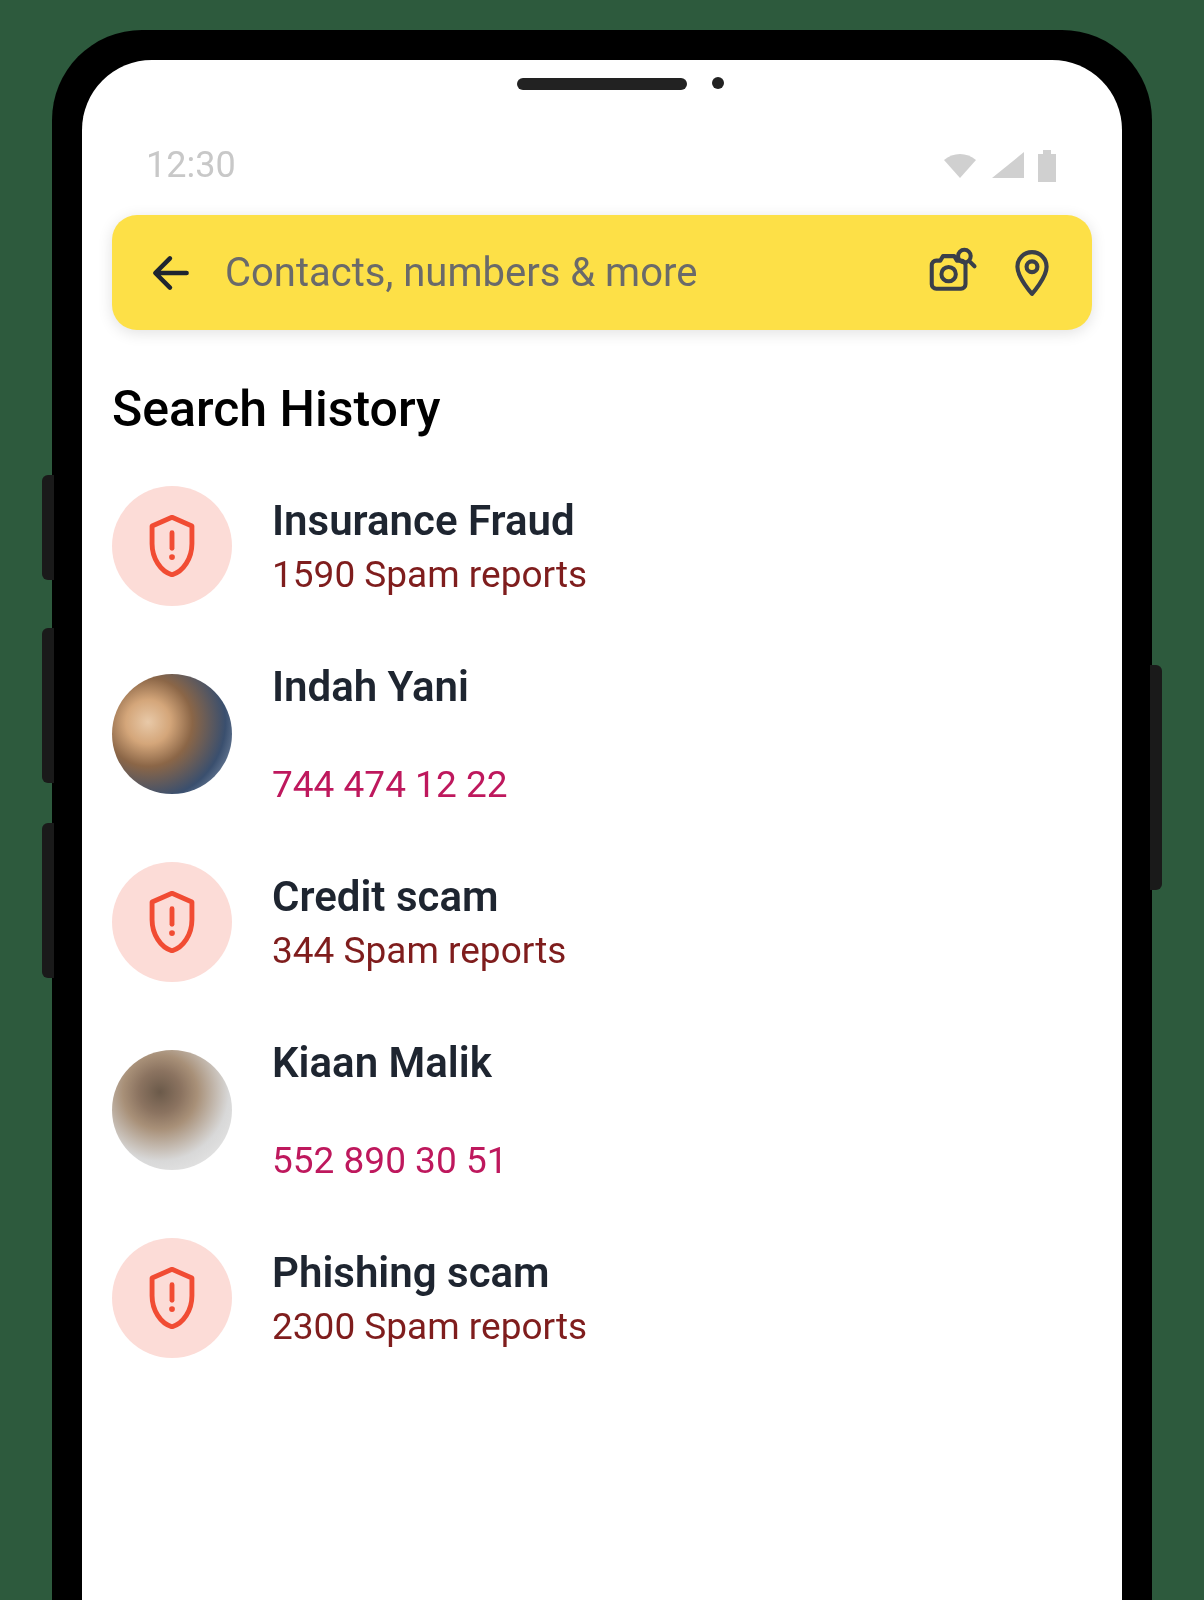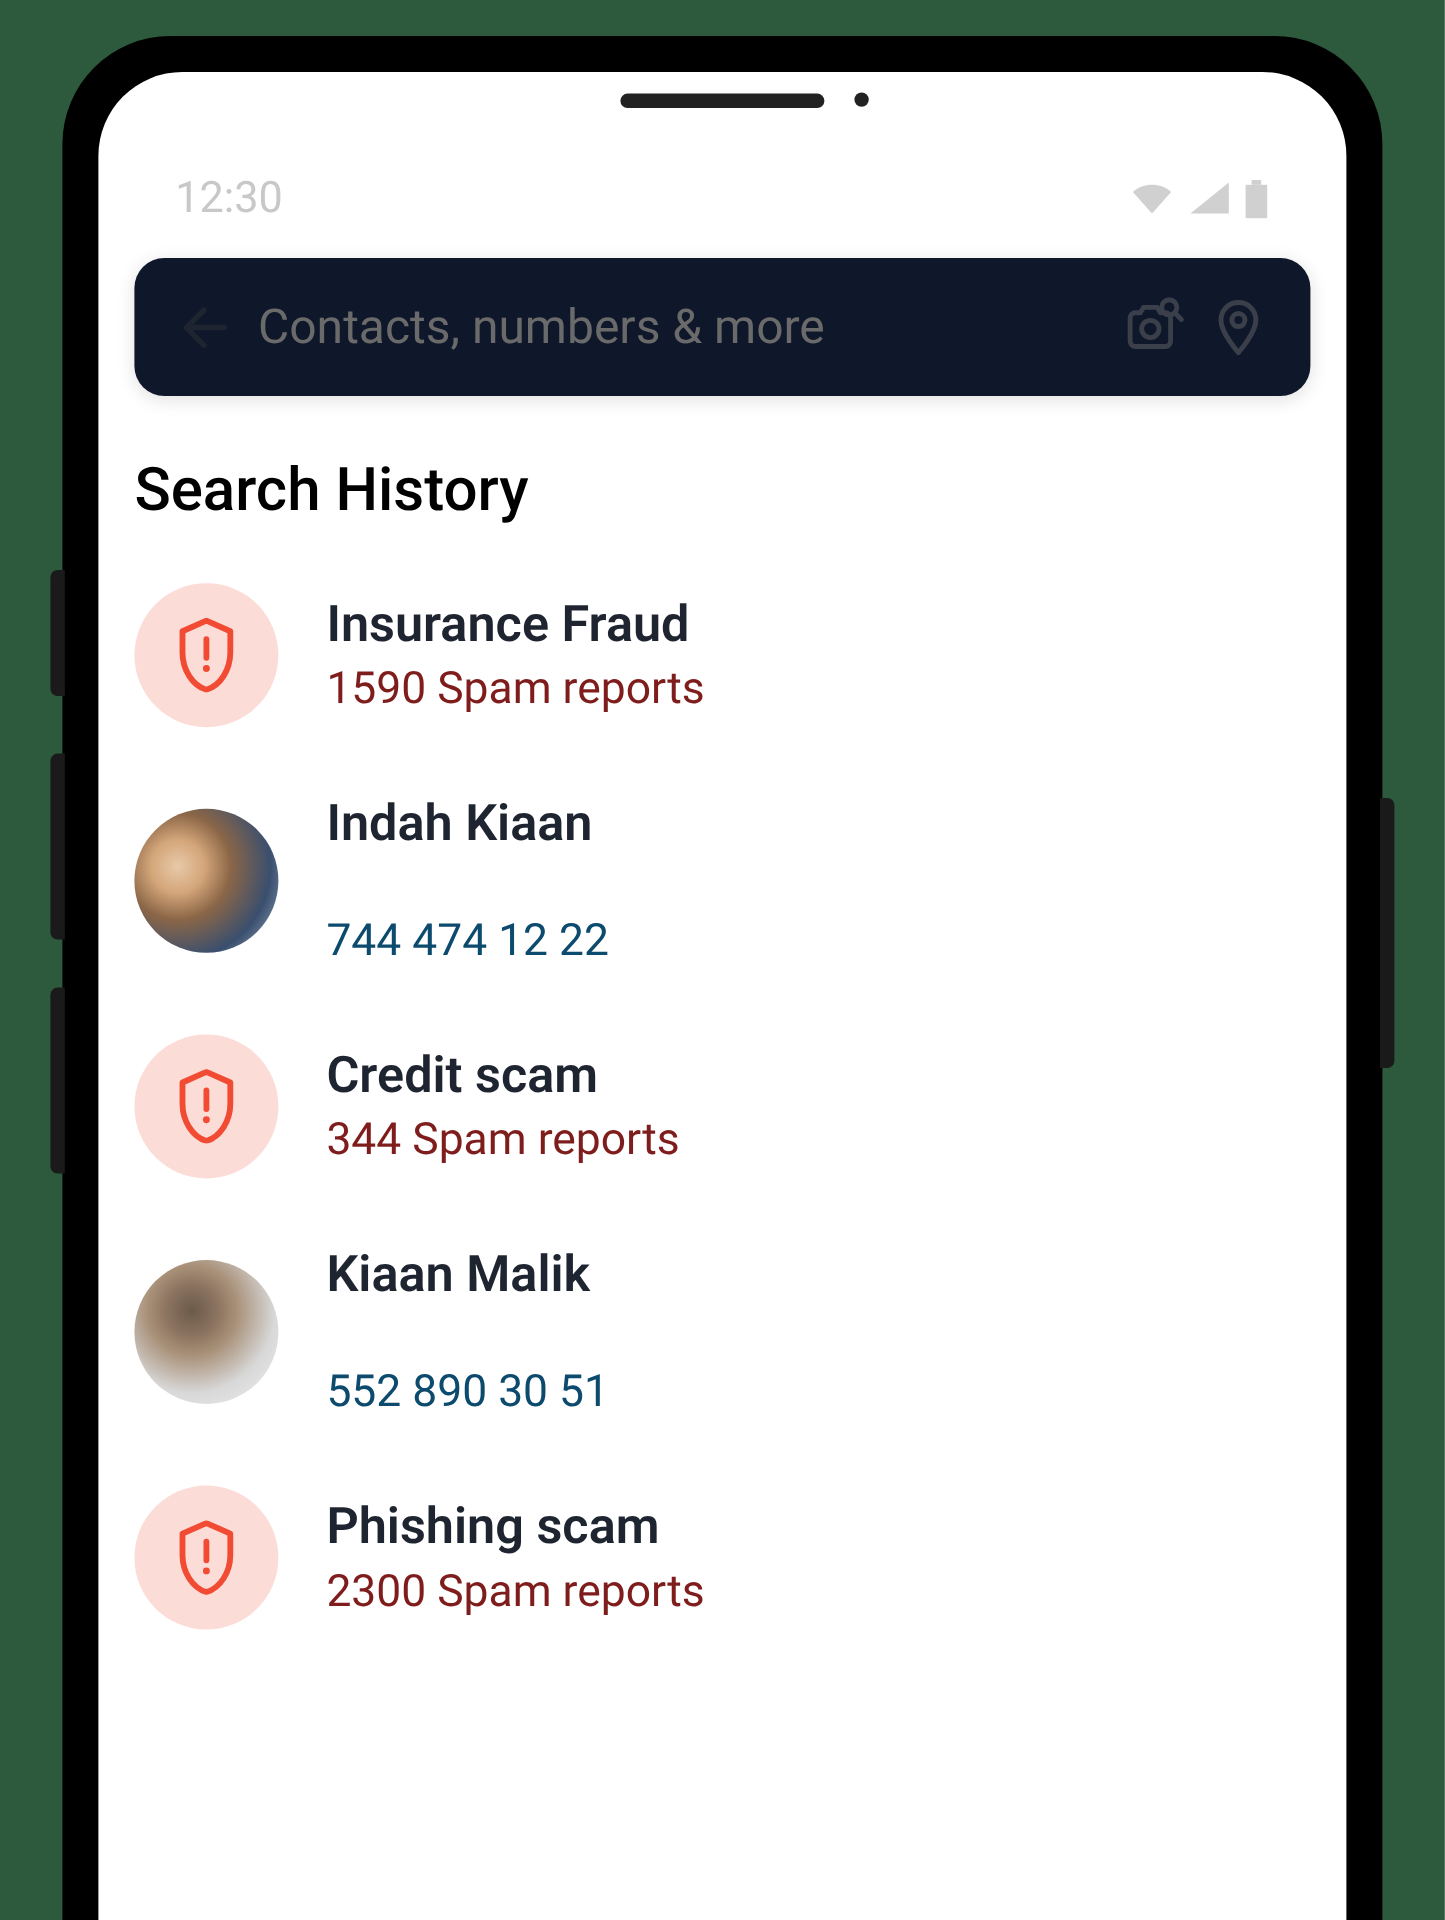--- a/index.html
+++ b/index.html
@@ -102,28 +102,28 @@
       font-size: 36px;
       font-weight: 400;
     }
     .status-icons {
       display: flex;
       gap: 10px;
       align-items: center;
     }
     .search-bar {
       margin: 25px 30px 0 30px;
-      background: #0f172a;
+      background: #fde047;
       border-radius: 25px;
       box-shadow: 0 3px 15px rgba(0,0,0,0.12);
       height: 115px;
       display: flex;
       align-items: center;
       padding: 0 35px;
-      gap: 18px;
+      gap: 28px;
     }
     .search-placeholder {
       flex: 1;
       color: #6a6a6a;
       font-size: 40px;
       font-weight: 400;
     }
     .section-title {
       color: #000000;
       font-size: 50px;
@@ -173,21 +173,21 @@
       font-weight: 600;
     }
     .item-subtitle {
       font-size: 37px;
       font-weight: 400;
     }
     .subtitle-spam {
       color: #7f1d1d;
     }
     .subtitle-normal {
-      color: #0c4a6e;
+      color: #be185d;
       margin-top: 44px;
     }
   </style>
 </head>
 <body>
 
 <div class="phone-frame">
   <div class="phone-buttons-left"></div>
   <div class="phone-buttons-left2"></div>
   <div class="phone-buttons-left3"></div>
@@ -244,21 +244,21 @@
         </div>
         <div class="item-text">
           <span class="item-title">Insurance Fraud</span>
           <span class="item-subtitle subtitle-spam">1590 Spam reports</span>
         </div>
       </div>
 
       <div class="list-item">
         <div class="avatar avatar-photo avatar-photo-1"></div>
         <div class="item-text">
-          <span class="item-title">Indah Kiaan</span>
+          <span class="item-title">Indah Yani</span>
           <span class="item-subtitle subtitle-normal">744 474 12 22</span>
         </div>
       </div>
 
       <div class="list-item">
         <div class="avatar avatar-spam">
           <svg width="54" height="62" viewBox="0 0 24 28">
             <path d="M12 1 L3 5 V13 C3 19.5 6.8 25.5 12 27 C17.2 25.5 21 19.5 21 13 V5 Z" stroke="#f14c33" stroke-width="2.2" fill="none" stroke-linejoin="round"></path>
             <line x1="12" y1="8" x2="12" y2="15" stroke="#f14c33" stroke-width="2.2" stroke-linecap="round"></line>
             <circle cx="12" cy="19" r="1.3" fill="#f14c33"></circle>

